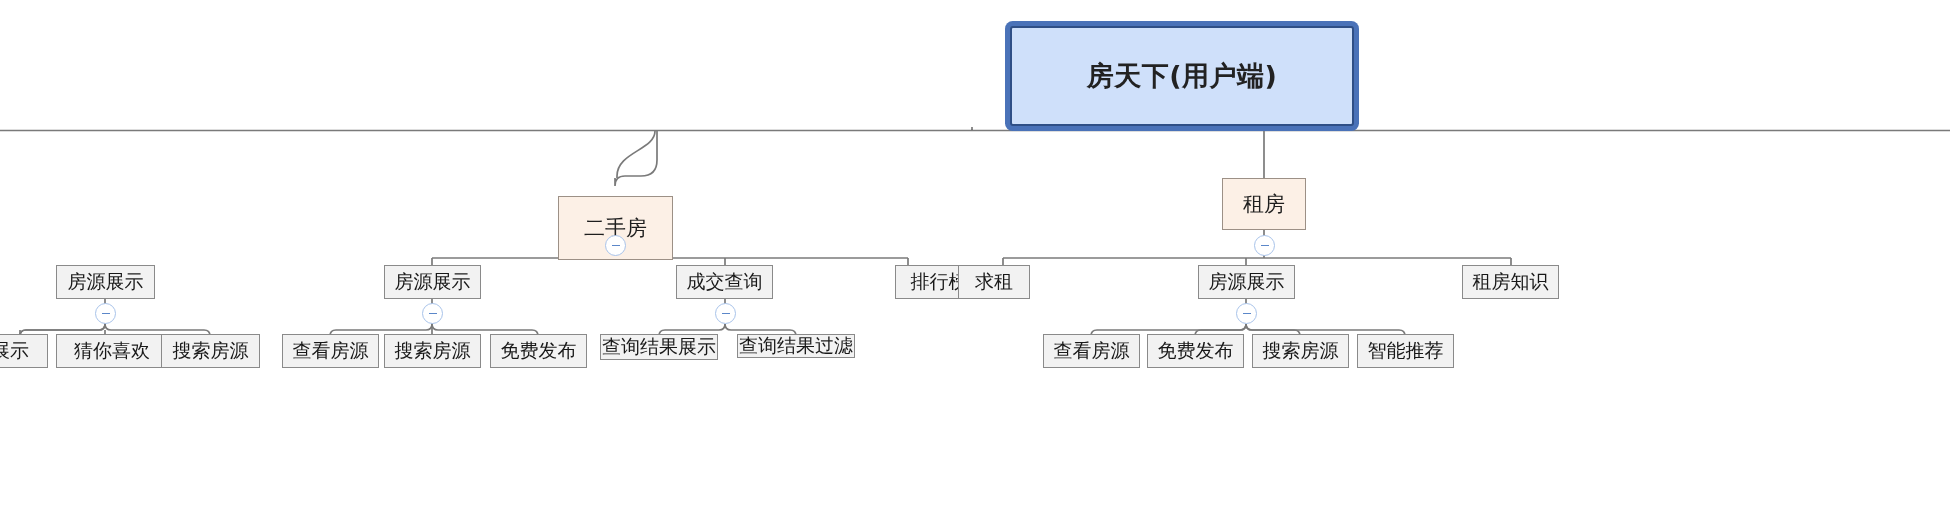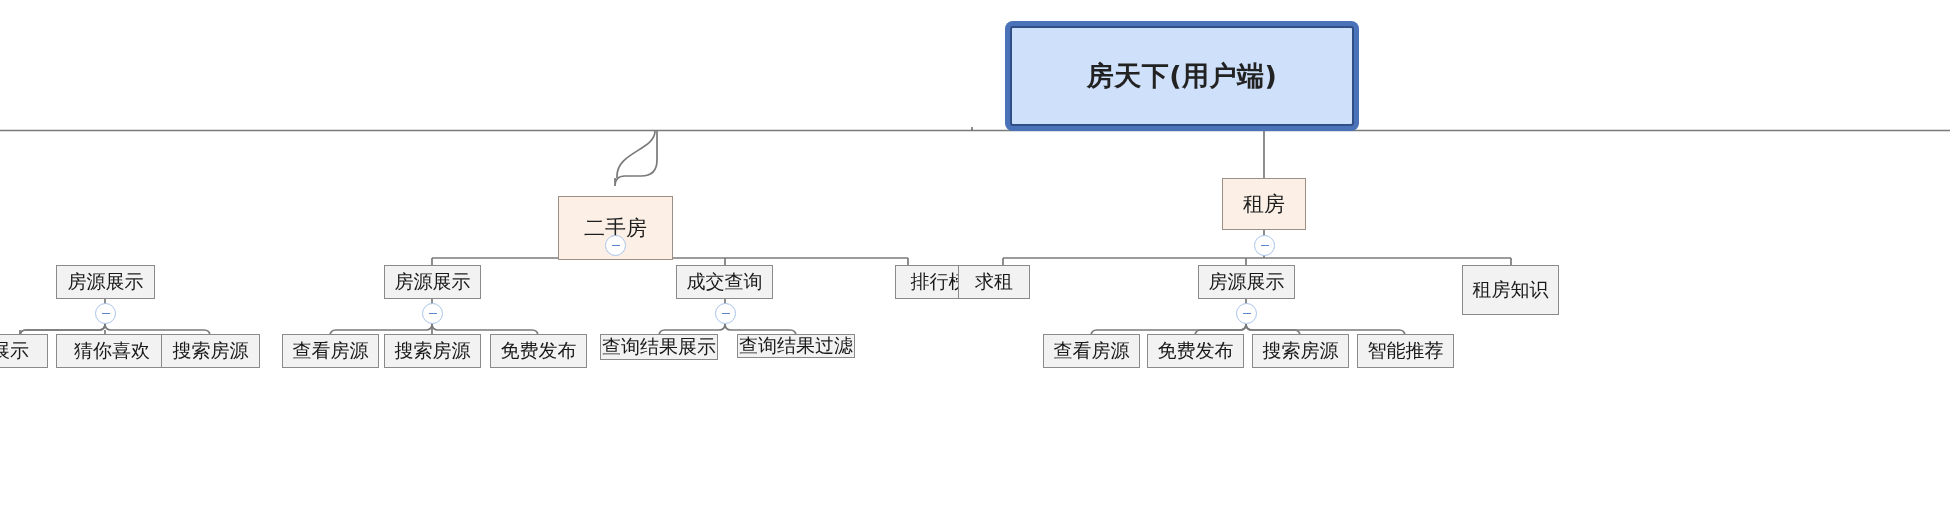--- a/index.html
+++ b/index.html
@@ -197,21 +197,21 @@
     <span>求租</span>
   </div>
 
   <div class="node item" style="left:1198px; top:265px; width:97px; height:34px;">
     <span>房源展示</span>
   </div>
   <div class="toggle" style="left:1236px; top:303px;">
       <i></i>
     </div>
 
-  <div class="node item" style="left:1462px; top:265px; width:97px; height:50px;">
+  <div class="node item" style="left:1462px; top:265px; width:97px; height:34px;">
     <span>租房知识</span>
   </div>
 
   <div class="node leaf" style="left:-28px; top:334px; width:76px; height:34px;">
     <span>展示</span>
   </div>
 
   <div class="node leaf" style="left:56px; top:334px; width:112px; height:34px;">
     <span>猜你喜欢</span>
   </div>

